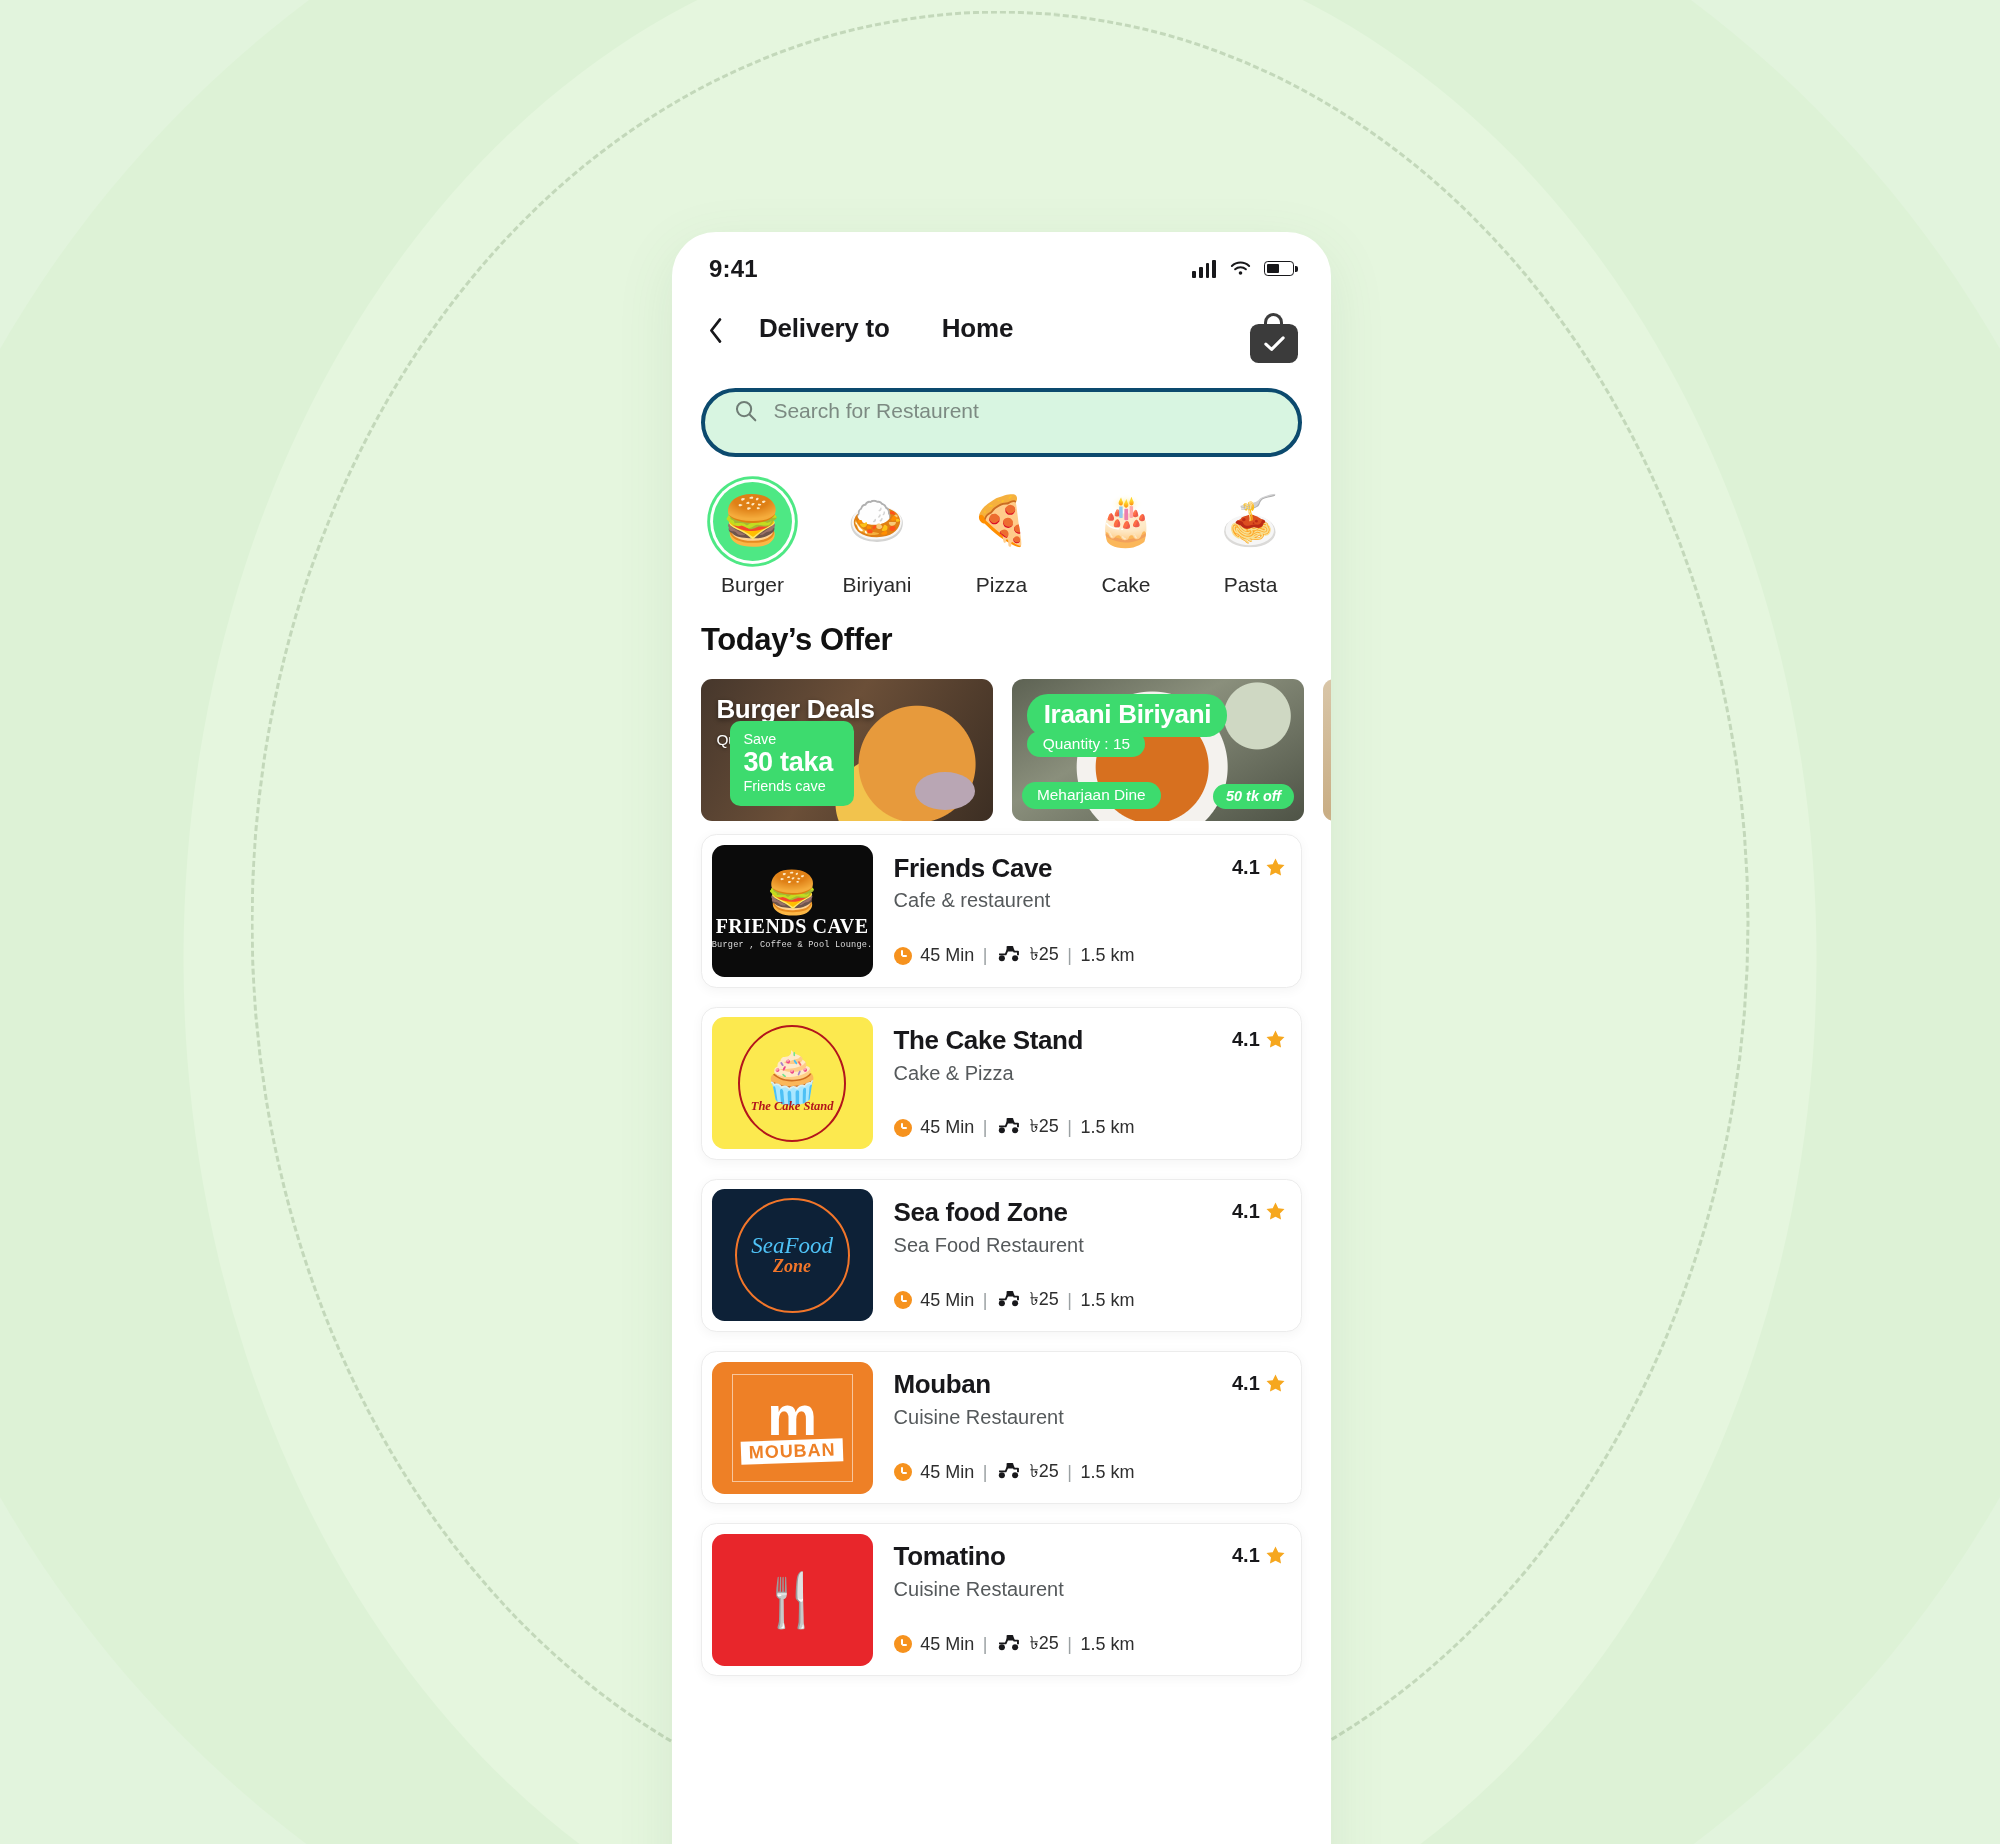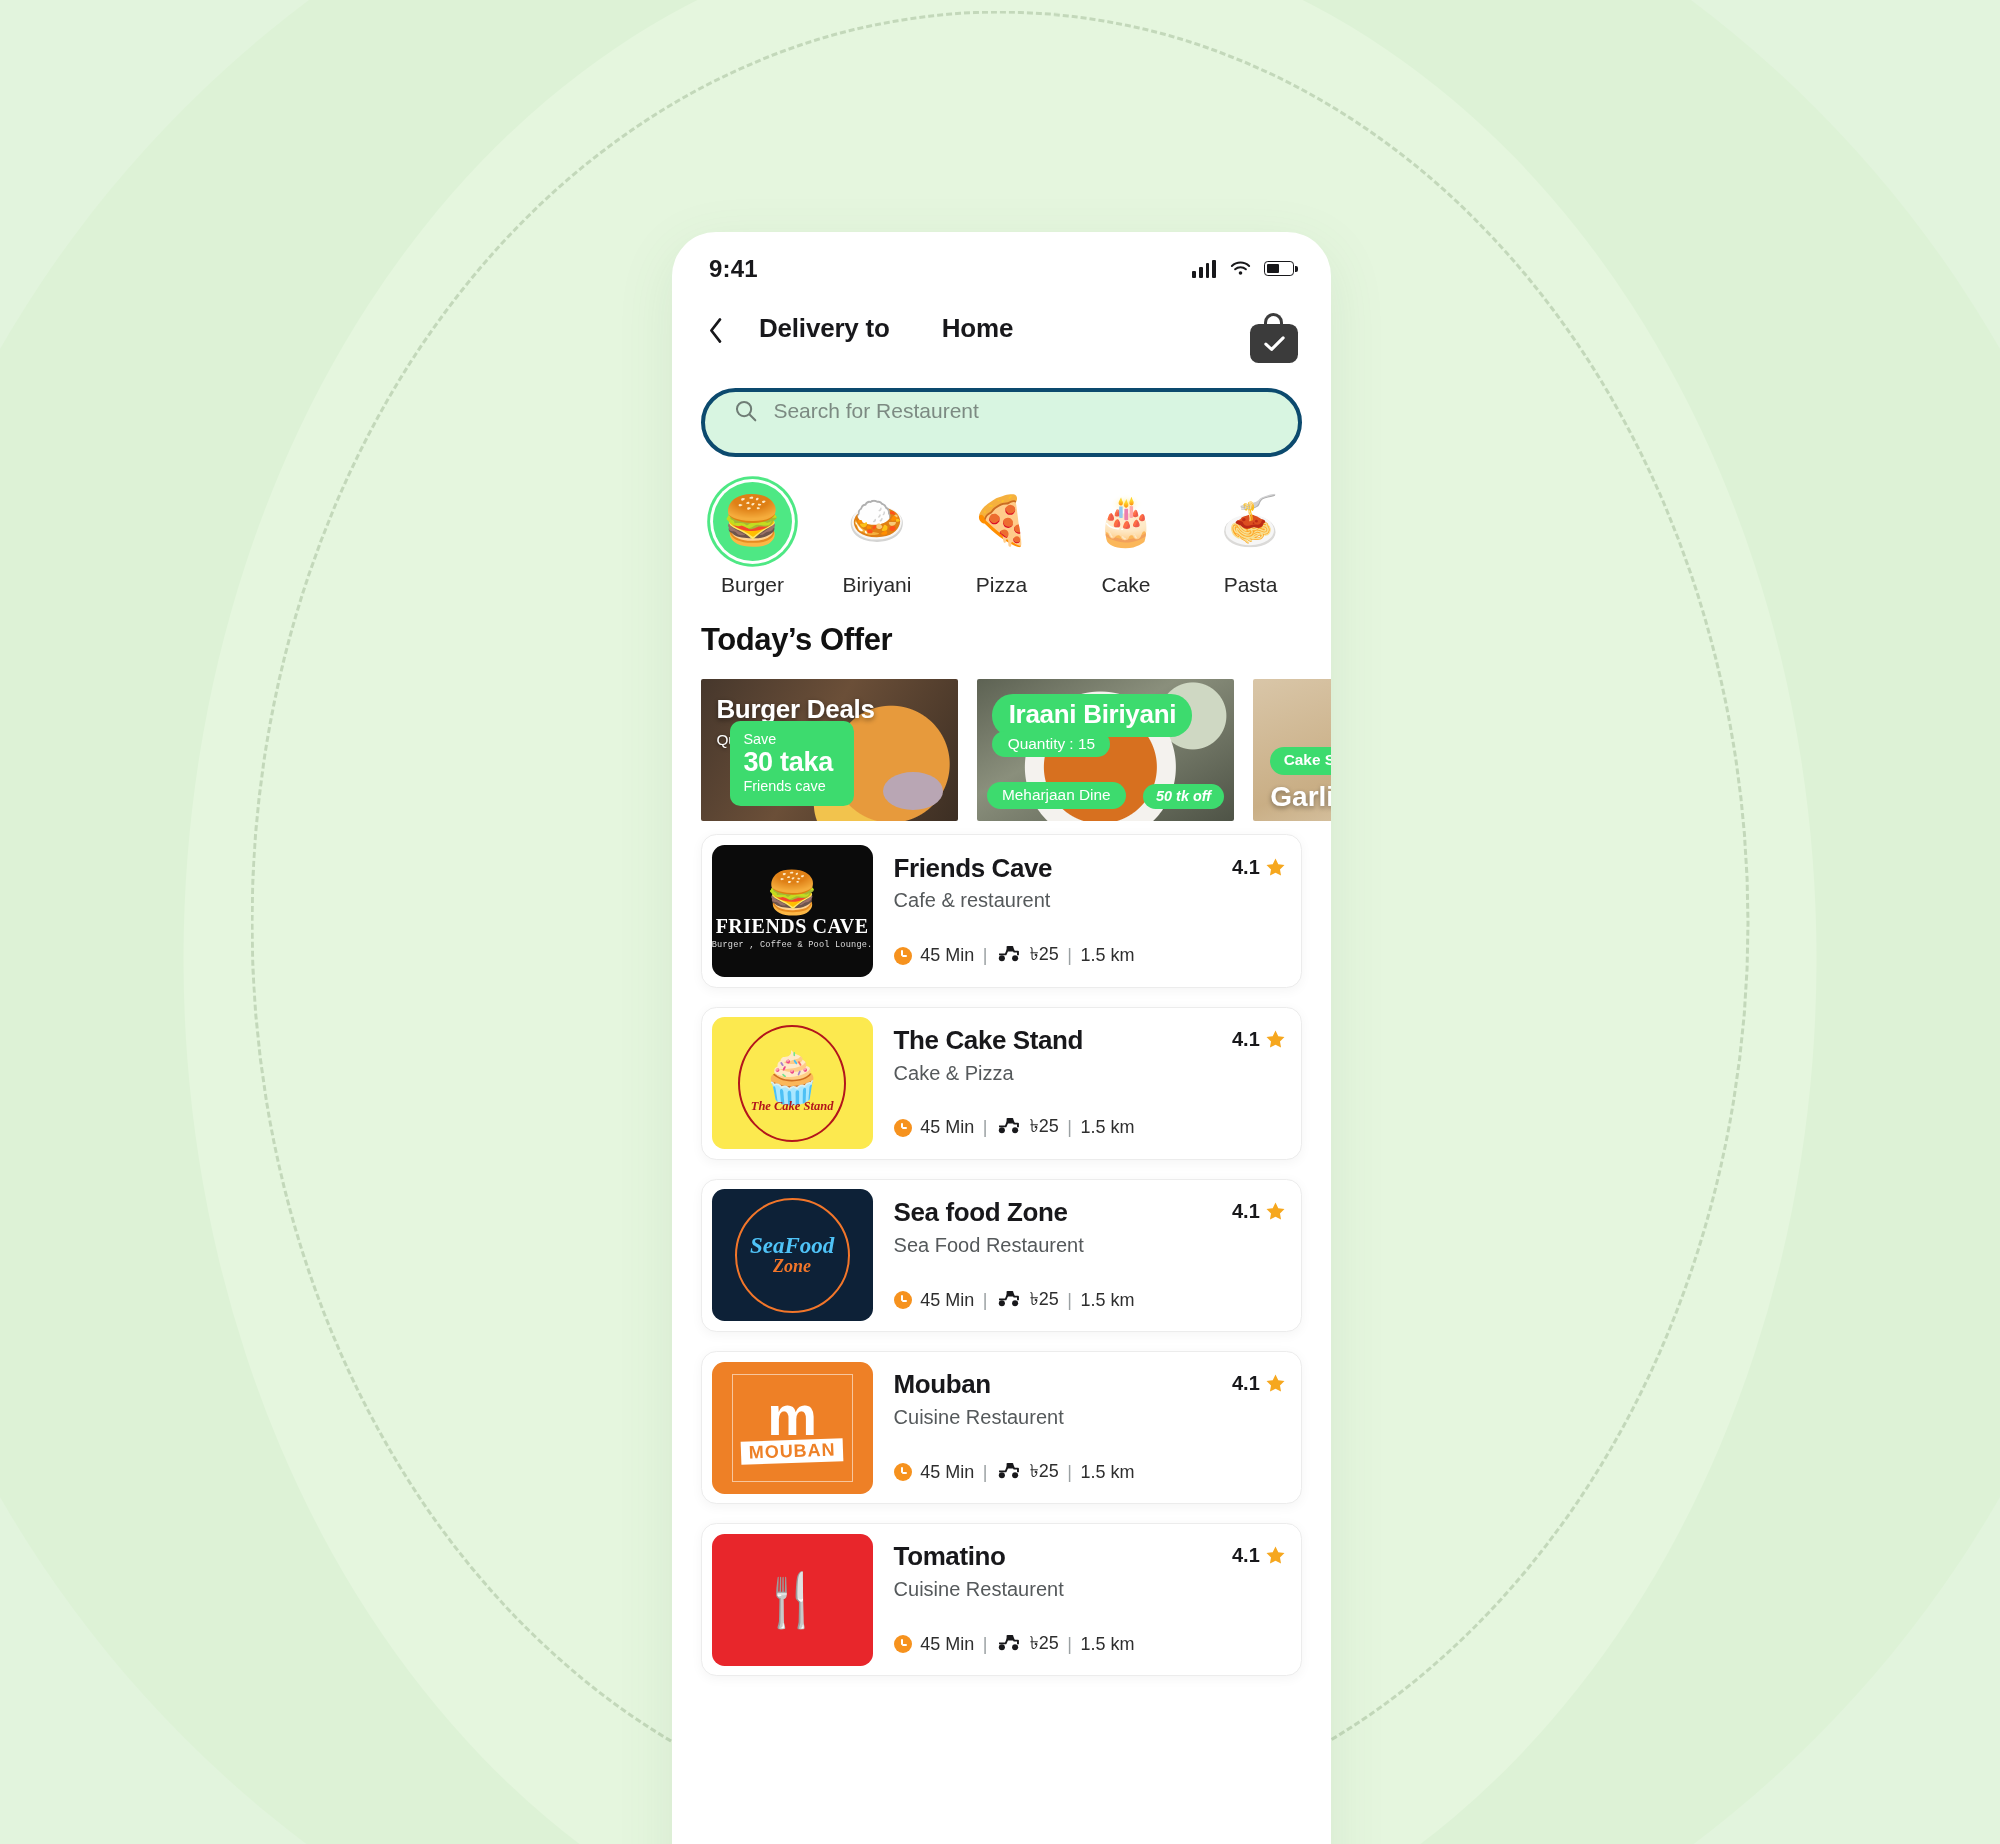--- a/index.html
+++ b/index.html
@@ -148,22 +148,22 @@
   }
 
   
   .offers {
     display:flex; gap:19px;
     padding:21px 0 0 29px;
     overflow:hidden;
   }
   .offer {
     flex:0 0 auto;
-    width:257px; height:142px;
-    border-radius:2px;
+    width:292px; height:142px;
+    border-radius:11px;
     position:relative; overflow:hidden;
     cursor:pointer;
   }
   .offer-bg { position:absolute; inset:0; }
   
   .art-burger {
     background:
       radial-gradient(circle at 74% 60%, #e79a3c 0 58px, transparent 59px),
       radial-gradient(circle at 62% 88%, #f2c34d 0 46px, transparent 47px),
       linear-gradient(120deg,#46372c 0%, #6b4f38 45%, #3c2e23 100%);
@@ -302,21 +302,21 @@
   }
   .lc-cup { font-size:50px; line-height:1; }
   .lc-name { font-size:12.5px; color:#b3161c; font-weight:700; font-style:italic; font-family:"Liberation Serif", serif; margin-top:-3.8px; }
 
   .logo-sea { background:#0d2137; }
   .ls-ring {
     width:115px; height:115px; border-radius:50%;
     border:2.9px solid #f2762a;
     display:flex; flex-direction:column; align-items:center; justify-content:center;
   }
-  .ls-t1 { font-size:23px; font-weight:700; color:#4fc3f7; font-style:italic; font-family:"Liberation Serif", serif; line-height:1; }
+  .ls-t1 { font-size:23px; font-weight:400; color:#4fc3f7; font-style:italic; font-family:"Liberation Serif", serif; line-height:1; }
   .ls-t2 { font-size:18px; font-weight:700; color:#f2762a; font-style:italic; font-family:"Liberation Serif", serif; line-height:1.1; }
 
   .logo-mouban { background:#ee8026; }
   .lm-box {
     width:121px; height:108px;
     border:1px solid rgba(255,255,255,.55);
     display:flex; flex-direction:column; align-items:center; justify-content:center;
   }
   .lm-m { font-size:56px; font-weight:700; color:#fff; line-height:.85; font-family:"Liberation Sans", sans-serif; }
   .lm-name { font-size:18px; font-weight:700; color:#ee8026; background:#fff; padding:1px 7.7px; letter-spacing:1px; transform:rotate(-2deg); }

